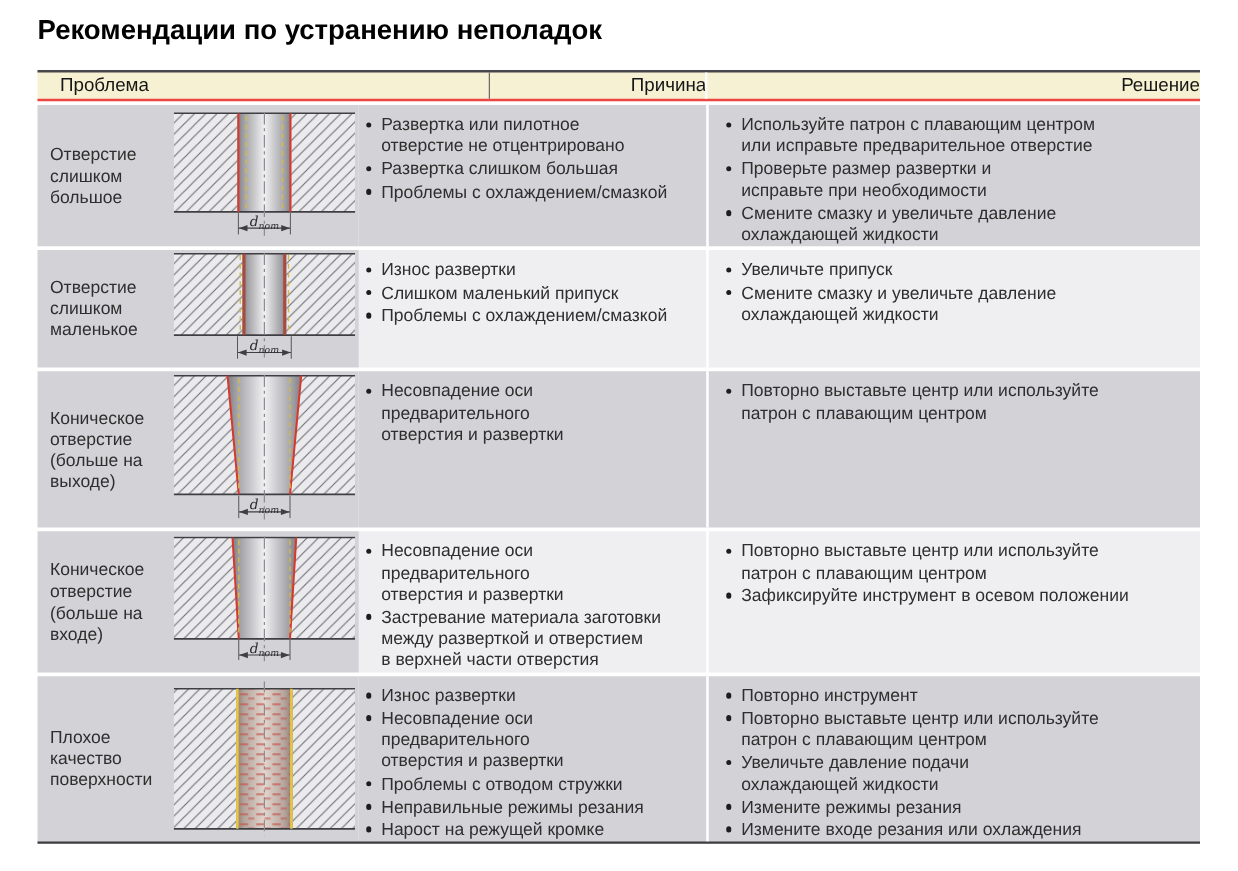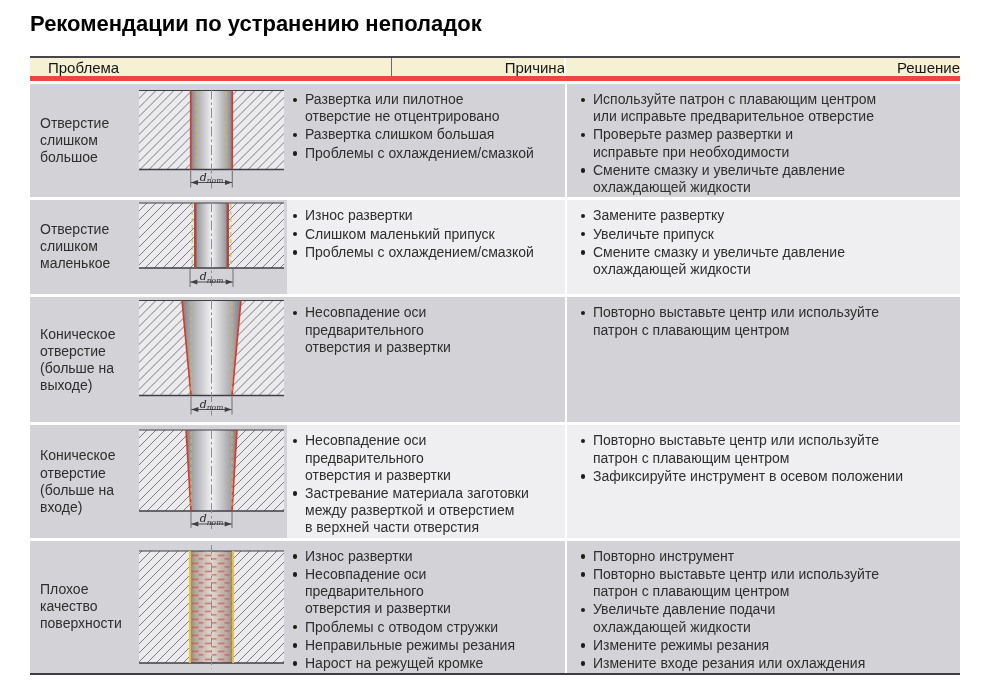--- a/index.html
+++ b/index.html
@@ -7,21 +7,21 @@
     --border-dark:#47474B; --text:#2E2E2E;
   }
   *{box-sizing:border-box;}
   html,body{margin:0;padding:0;}
   body{width:990px;height:697px;background:#fff;overflow:hidden;
        font-family:"Liberation Sans",sans-serif;color:var(--text);}
   .page-title{margin:11px 0 19px 30px;font-size:22px;font-weight:bold;color:#000000;}
   .tbl{margin-left:30px;width:930px;}
   .hdr{position:relative;display:grid;grid-template-columns:257px 278px 395px;
        height:25px;align-items:center;background:var(--header-bg);
-       border-top:2px solid var(--border-dark);border-bottom:5px solid #ef4444;
+       border-top:2px solid var(--border-dark);border-bottom:2px solid #ef4444;
        font-size:15px;color:#161616;}
   .hdr .h1{padding-left:18px;}
   .hdr .h2,.hdr .h3{text-align:right;}
   .hdr .tick{position:absolute;left:361px;top:0;bottom:0;width:1px;background:#6b6b6f;}
   .hdr .gap2{position:absolute;left:534px;top:0;bottom:0;width:2px;background:#fbfbfb;}
   .rows{display:flex;flex-direction:column;gap:3px;padding-top:3px;background:#fff;
         border-bottom:2px solid #3d3d41;}
   .row{display:grid;grid-template-columns:257px 278px 395px;}
   .row .c1{background:var(--row-gray);position:relative;}
   .row.gray .c2,.row.gray .c3{background:var(--row-gray);}
@@ -154,21 +154,20 @@
       </div>
       <div class="c2">
         <ul class="blist">
           <li>Износ развертки</li>
           <li>Слишком маленький припуск</li>
           <li>Проблемы с охлаждением/смазкой</li>
         </ul>
       </div>
       <div class="c3">
         <ul class="blist">
-          <li>Замените развертку</li>
           <li>Увеличьте припуск</li>
           <li>Смените смазку и увеличьте давление
 охлаждающей жидкости</li>
         </ul>
       </div>
     </div>
 
     <div class="row gray r3">
       <div class="c1">
         <div class="plabel">Коническое

